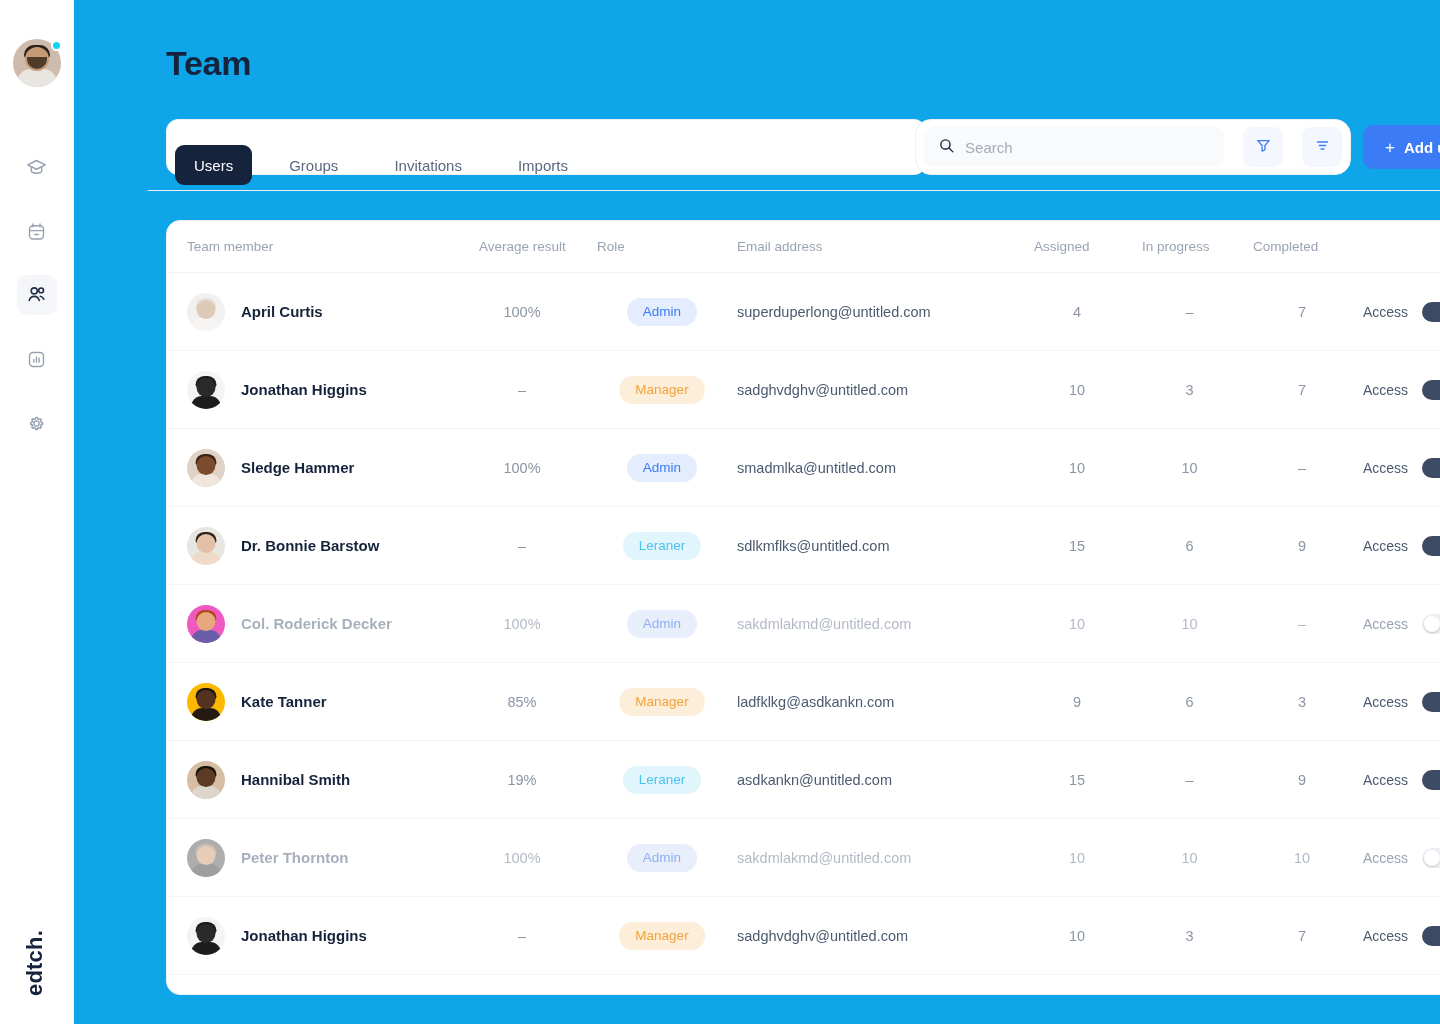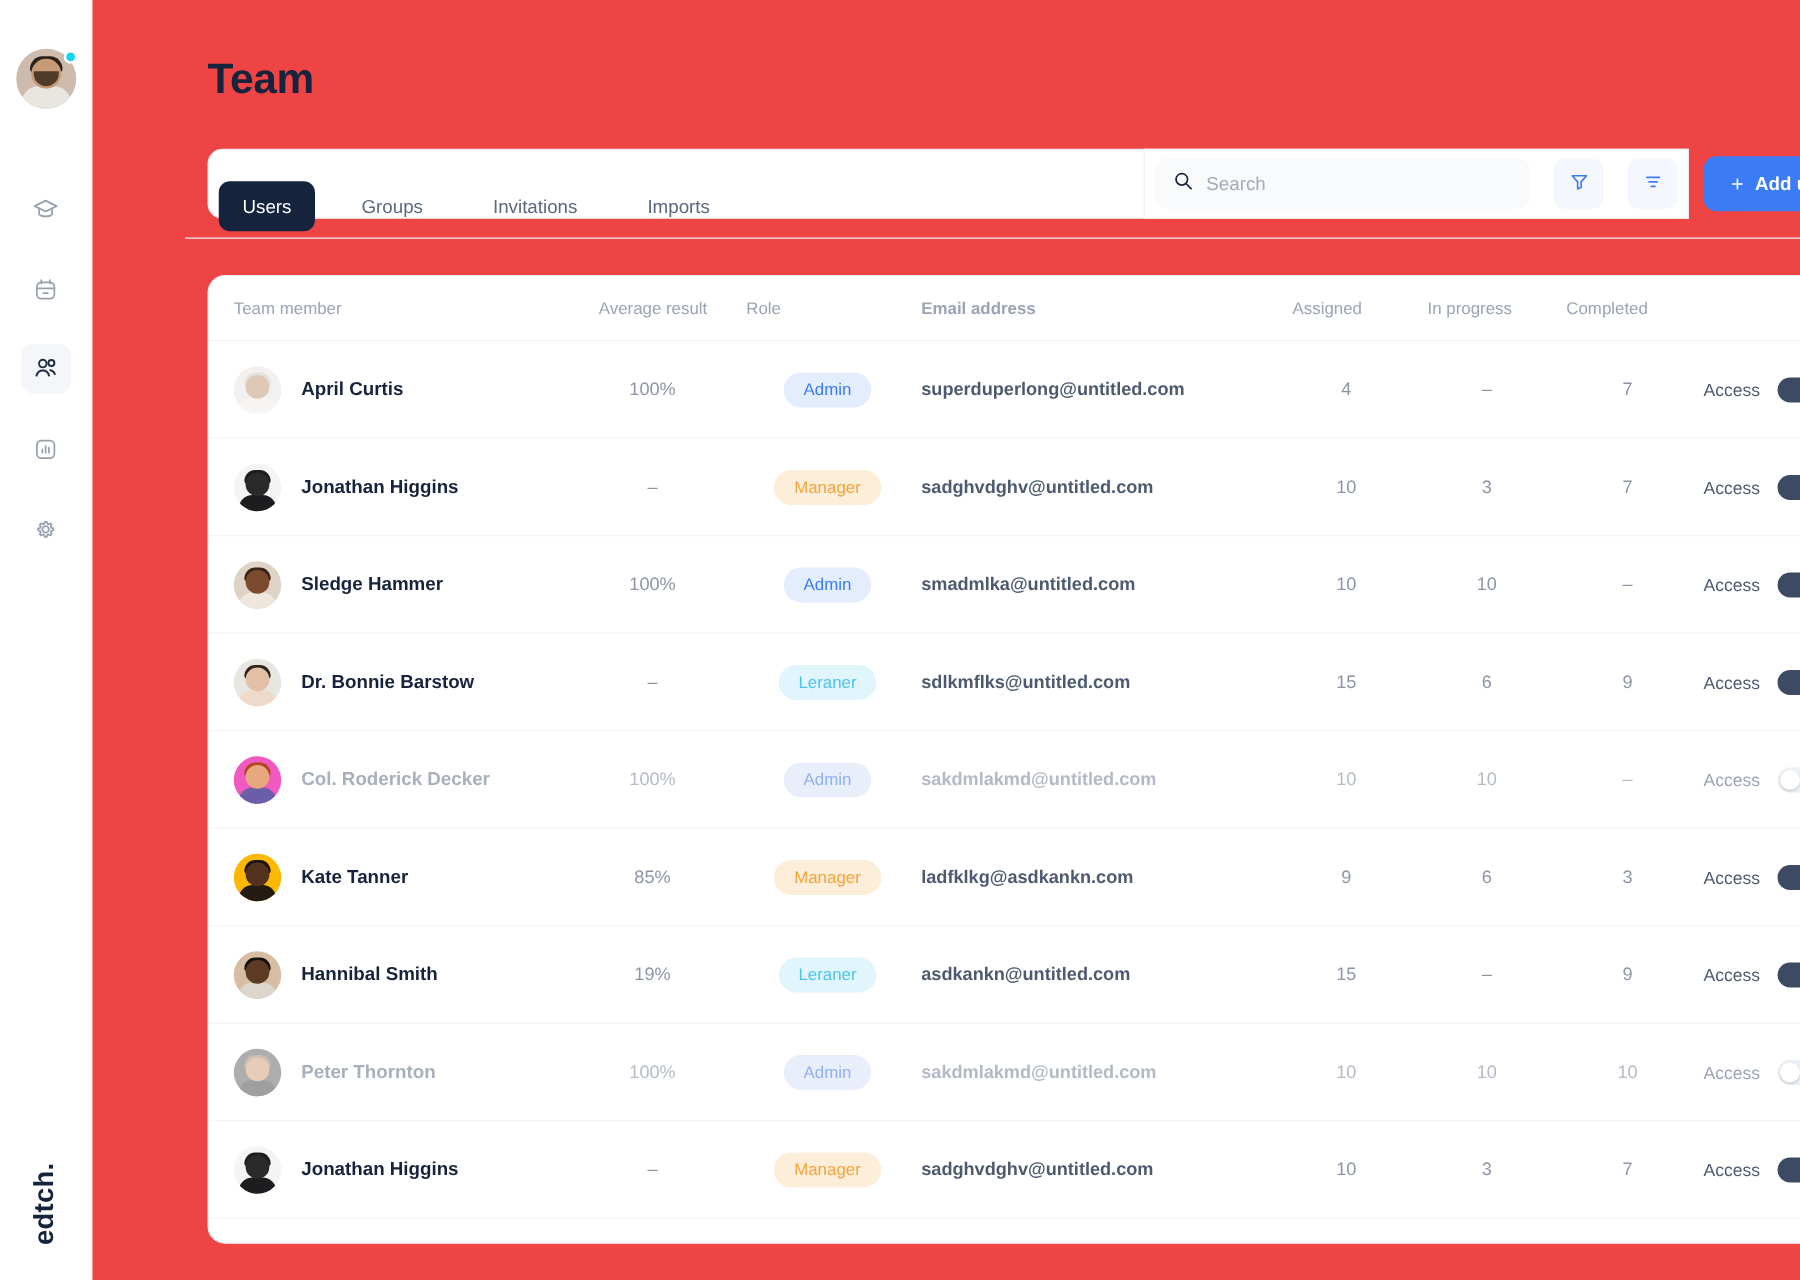--- a/index.html
+++ b/index.html
@@ -42,21 +42,21 @@
   .nav-item.active { background: #f4f6f9; color: #1f2d45; }
   .nav-item svg { display: block; }
   .brand {
     position: absolute; left: 22px; bottom: 28px;
     writing-mode: vertical-rl; transform: rotate(180deg);
     font-size: 22px; font-weight: 700; letter-spacing: .2px;
     color: #16233c;
   }
 
   
-  .main { flex: 1 1 auto; position: relative; height: 1024px; background: #ef4444; }
+  .main { flex: 1 1 auto; position: relative; height: 1024px; background: #0ea5e9; }
   .page-title {
     position: absolute; left: 92px; top: 44px;
     font-size: 34px; font-weight: 700; color: #16233c; letter-spacing: -.3px;
   }
   .toolbar {
     position: absolute; left: 92px; top: 119px;
     width: 1325px; height: 56px;
     display: flex; align-items: center; justify-content: space-between;
   }
   .tabs-card {
@@ -68,21 +68,21 @@
     height: 40px; padding: 0 19px; border-radius: 9px;
     display: flex; align-items: center; justify-content: center;
     font-size: 15px; color: #5b6880; cursor: pointer; white-space: nowrap;
     margin-right: 18px;
     margin-top: 36px;
   }
   .tab.active { background: #16233c; color: #ffffff; font-weight: 500; margin-right: 18px; }
 
   .right-tools { display: flex; align-items: center; gap: 12px; position:absolute; right:0; top:0; }
   .search-card {
-    height: 56px; border: 1px solid #eef0f4; border-radius: 0;
+    height: 56px; border: 1px solid #eef0f4; border-radius: 16px;
     display: flex; align-items: center; background: #fff; padding: 0 8px; gap: 19px;
   }
   .search-box {
     width: 300px; height: 40px; background: #f8fafc; border-radius: 9px;
     display: flex; align-items: center; padding: 0 14px; gap: 10px;
     color: #9aa4b5;
   }
   .search-box input {
     border: none; outline: none; background: transparent;
     font-family: inherit; font-size: 15px; color: #4a5668; width: 240px;
@@ -115,21 +115,21 @@
     border-bottom: 1px solid #f0f2f6; padding: 0 20px;
     font-size: 13.5px; color: #9aa4b5;
   }
   .row {
     height: 78px; display: flex; align-items: center;
     border-bottom: 1px solid #f2f4f8; padding: 0 20px;
   }
   .c-member { width: 270px; display: flex; align-items: center; gap: 16px; flex: 0 0 270px; }
   .c-avg { width: 130px; flex: 0 0 130px; text-align: center; }
   .c-role { width: 150px; flex: 0 0 150px; display: flex; justify-content: center; }
-  .c-email { width: 285px; flex: 0 0 285px; font-weight: bold; }
+  .c-email { width: 285px; flex: 0 0 285px; }
   .c-assigned { width: 110px; flex: 0 0 110px; text-align: center; }
   .c-progress { width: 115px; flex: 0 0 115px; text-align: center; }
   .c-completed { width: 110px; flex: 0 0 110px; text-align: center; }
   .c-access { flex: 1 1 auto; display: flex; align-items: center; justify-content: flex-end; gap: 14px; padding-right: 12px; }
 
   .thead .c-member { padding-left: 0; }
   .thead .c-avg, .thead .c-role, .thead .c-assigned, .thead .c-progress, .thead .c-completed { text-align: center; }
   .thead .c-completed { text-align: left; padding-left: 6px; }
   .thead .c-assigned { text-align: left; padding-left: 12px; }
   .thead .c-progress { text-align: left; padding-left: 10px; }

